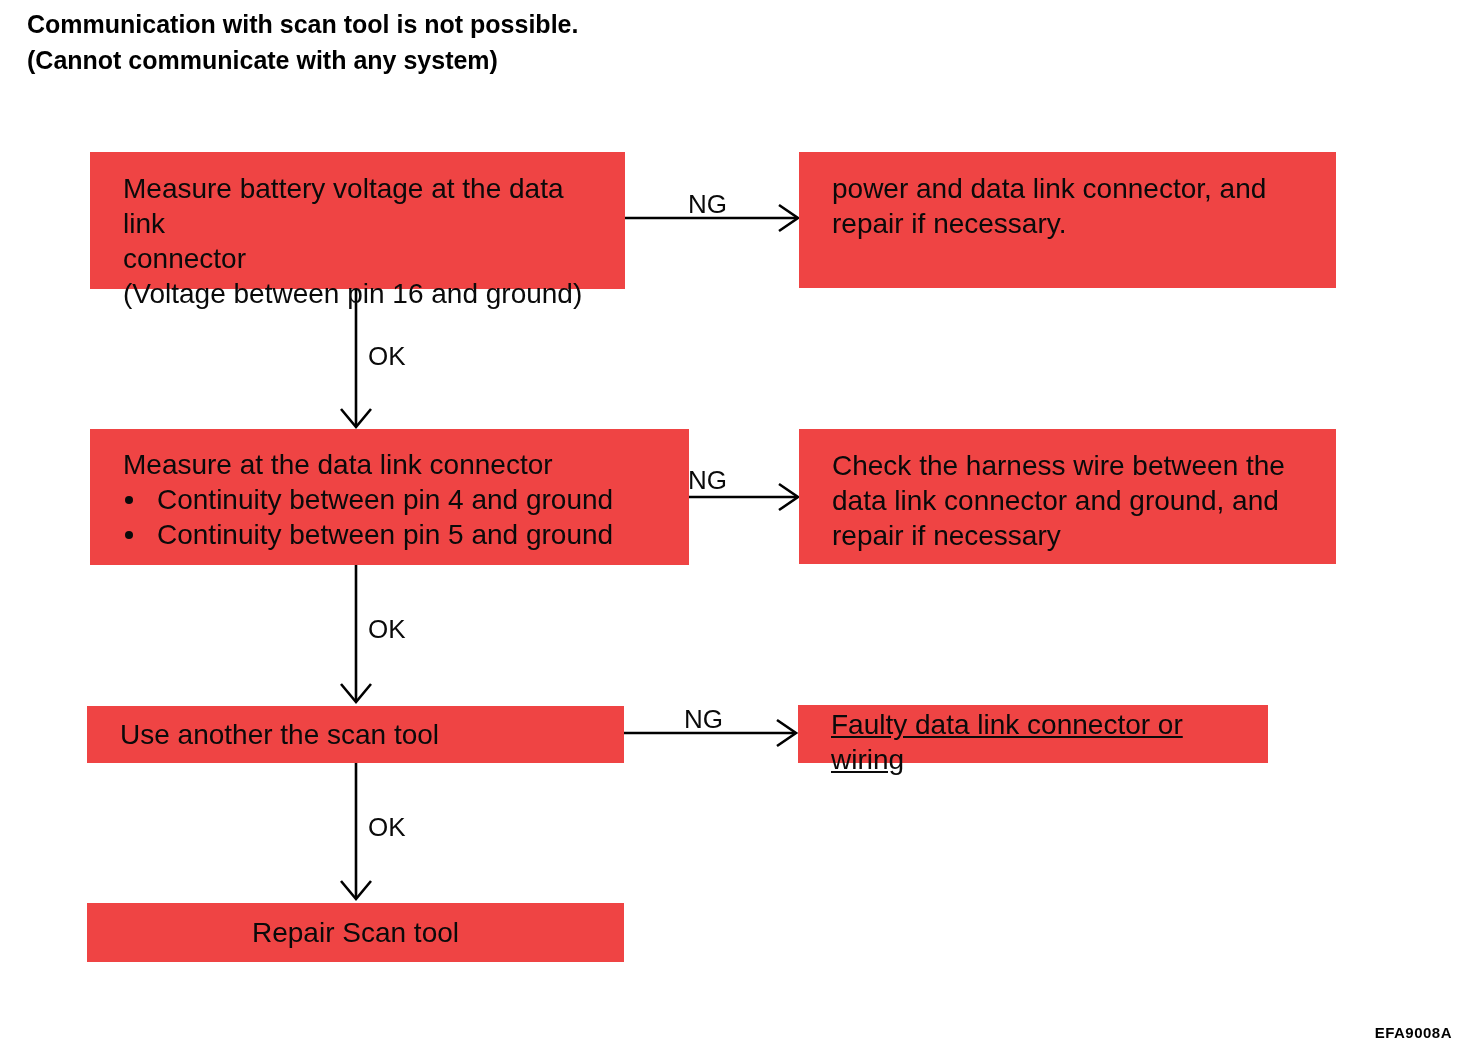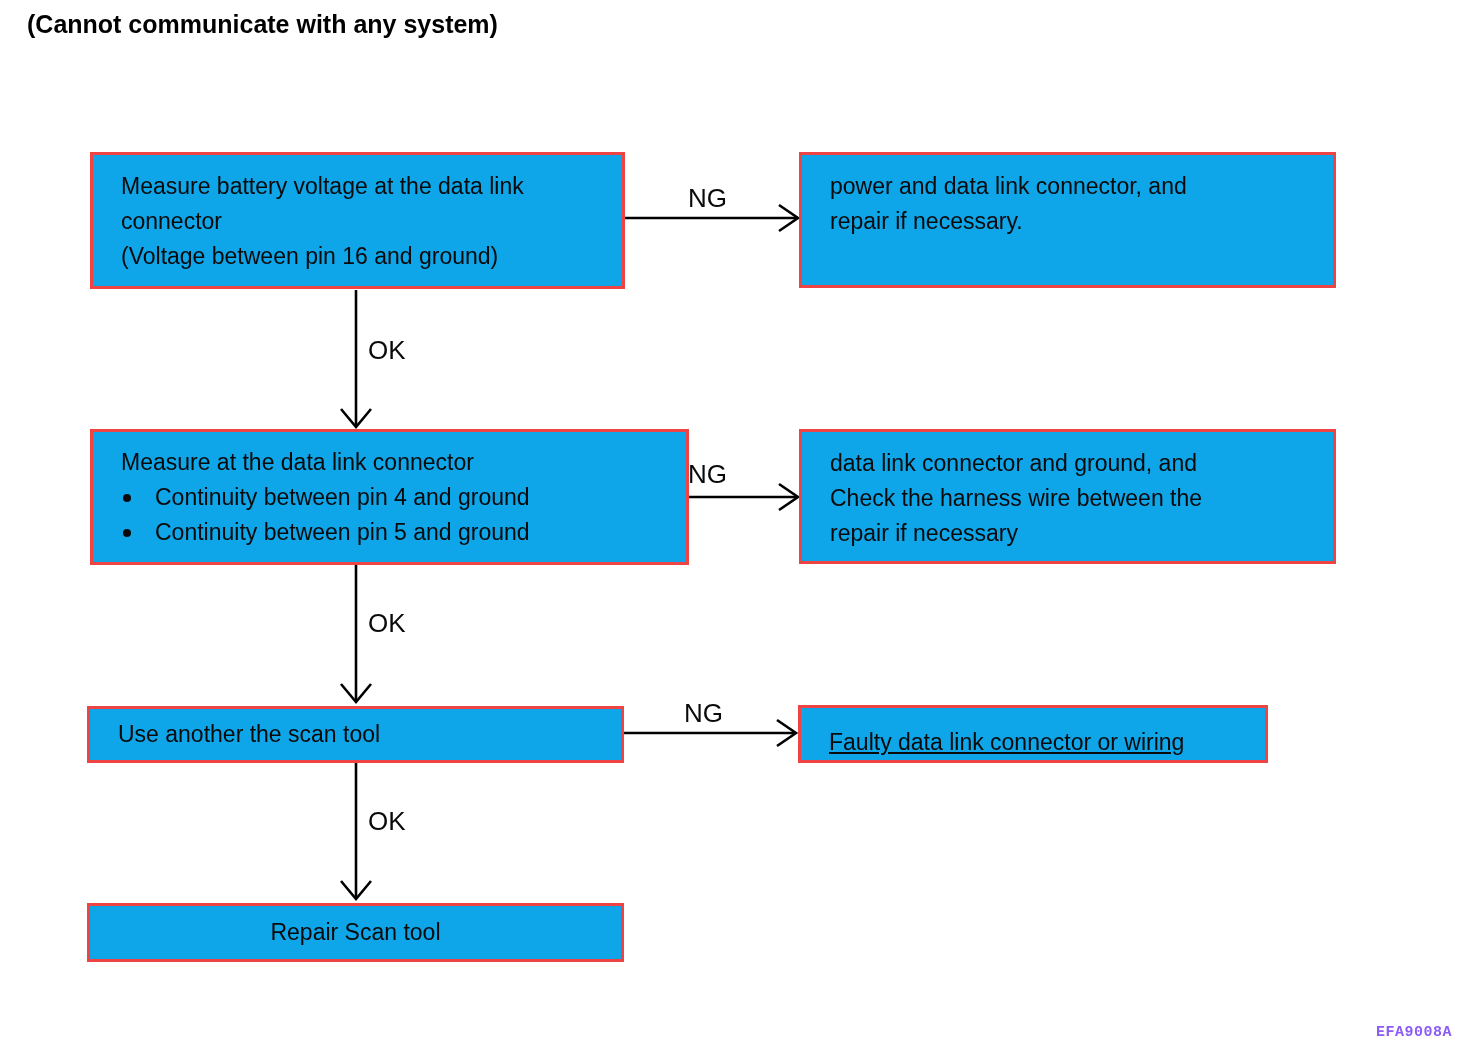--- a/index.html
+++ b/index.html
@@ -20,24 +20,24 @@
     position: absolute;
     left: 27px;
     top: 6px;
     font-size: 25px;
     font-weight: bold;
     line-height: 36px;
     color: #000000;
   }
   .flow-box {
     position: absolute;
-    border: 3px solid #ef4444;
-    background: #0ea5e9;
+    border: 5px solid #ef4444;
+    background: #ef4444;
     box-sizing: border-box;
-    font-size: 23px;
+    font-size: 28px;
     line-height: 35px;
     color: #0a0a0a;
   }
   .box-step1      { left: 90px;  top: 152px; width: 535px; height: 137px; padding: 14px 24px 0 28px; }
   .box-step1-ng   { left: 799px; top: 152px; width: 537px; height: 136px; padding: 14px 24px 0 28px; }
   .box-step2      { left: 90px;  top: 429px; width: 599px; height: 136px; padding: 13px 24px 0 28px; }
   .box-step2-ng   { left: 799px; top: 429px; width: 537px; height: 135px; padding: 14px 24px 0 28px; }
   .box-step3      { left: 87px;  top: 706px; width: 537px; height: 57px;  display: flex; align-items: center; padding: 0 24px 0 28px; }
   .box-step3-ng   { left: 798px; top: 705px; width: 470px; height: 58px;  display: flex; align-items: center; padding: 16px 24px 0 28px; text-decoration: underline; }
   .box-step4      { left: 87px;  top: 903px; width: 537px; height: 59px;  display: flex; align-items: center; justify-content: center; padding: 0; }
@@ -52,20 +52,21 @@
     background: #0a0a0a;
     margin: 0 24px 0 2px;
     flex: 0 0 auto;
     align-self: center;
   }
   .edge-label {
     position: absolute;
     font-size: 26px;
     line-height: 28px;
     color: #0a0a0a;
+    margin-top: 6px;
   }
   .lbl-ng1 { left: 688px; top: 184px; }
   .lbl-ok1 { left: 368px; top: 336px; }
   .lbl-ng2 { left: 688px; top: 460px; }
   .lbl-ok2 { left: 368px; top: 609px; }
   .lbl-ng3 { left: 684px; top: 699px; }
   .lbl-ok3 { left: 368px; top: 807px; }
   #connector-layer {
     position: absolute;
     left: 0;
@@ -74,30 +75,30 @@
     height: 1062px;
     pointer-events: none;
   }
   .figure-code {
     position: absolute;
     right: 20px;
     top: 1024px;
     font-size: 15px;
     font-weight: bold;
     letter-spacing: 0.5px;
-    color: #8b5cf6;
-    font-family: Liberation Mono, monospace;
+    color: #000000;
   }
 </style>
 </head>
 <body>
 
 <div id="canvas">
 
   <div class="title">
+    <div>Communication with scan tool is not possible.</div>
     <div>(Cannot communicate with any system)</div>
   </div>
 
   <svg id="connector-layer" viewBox="0 0 1472 1062" xmlns="http://www.w3.org/2000/svg">
 
     <g stroke="#000000" stroke-width="2.6" fill="none">
       <path d="M 625 218 L 797 218"></path>
       <path d="M 779 205 L 798 218 L 779 231"></path>
     </g>
 
@@ -151,22 +152,22 @@
       <span class="bullet-dot"></span>
       <span>Continuity between pin 4 and ground</span>
     </div>
     <div class="bullet-row">
       <span class="bullet-dot"></span>
       <span>Continuity between pin 5 and ground</span>
     </div>
   </div>
 
   <div class="flow-box box-step2-ng">
+    <div>Check the harness wire between the</div>
     <div>data link connector and ground, and</div>
-    <div>Check the harness wire between the</div>
     <div>repair if necessary</div>
   </div>
 
   <div class="flow-box box-step3">
     <div>Use another the scan tool</div>
   </div>
 
   <div class="flow-box box-step3-ng">
     <div>Faulty data link connector or wiring</div>
   </div>

